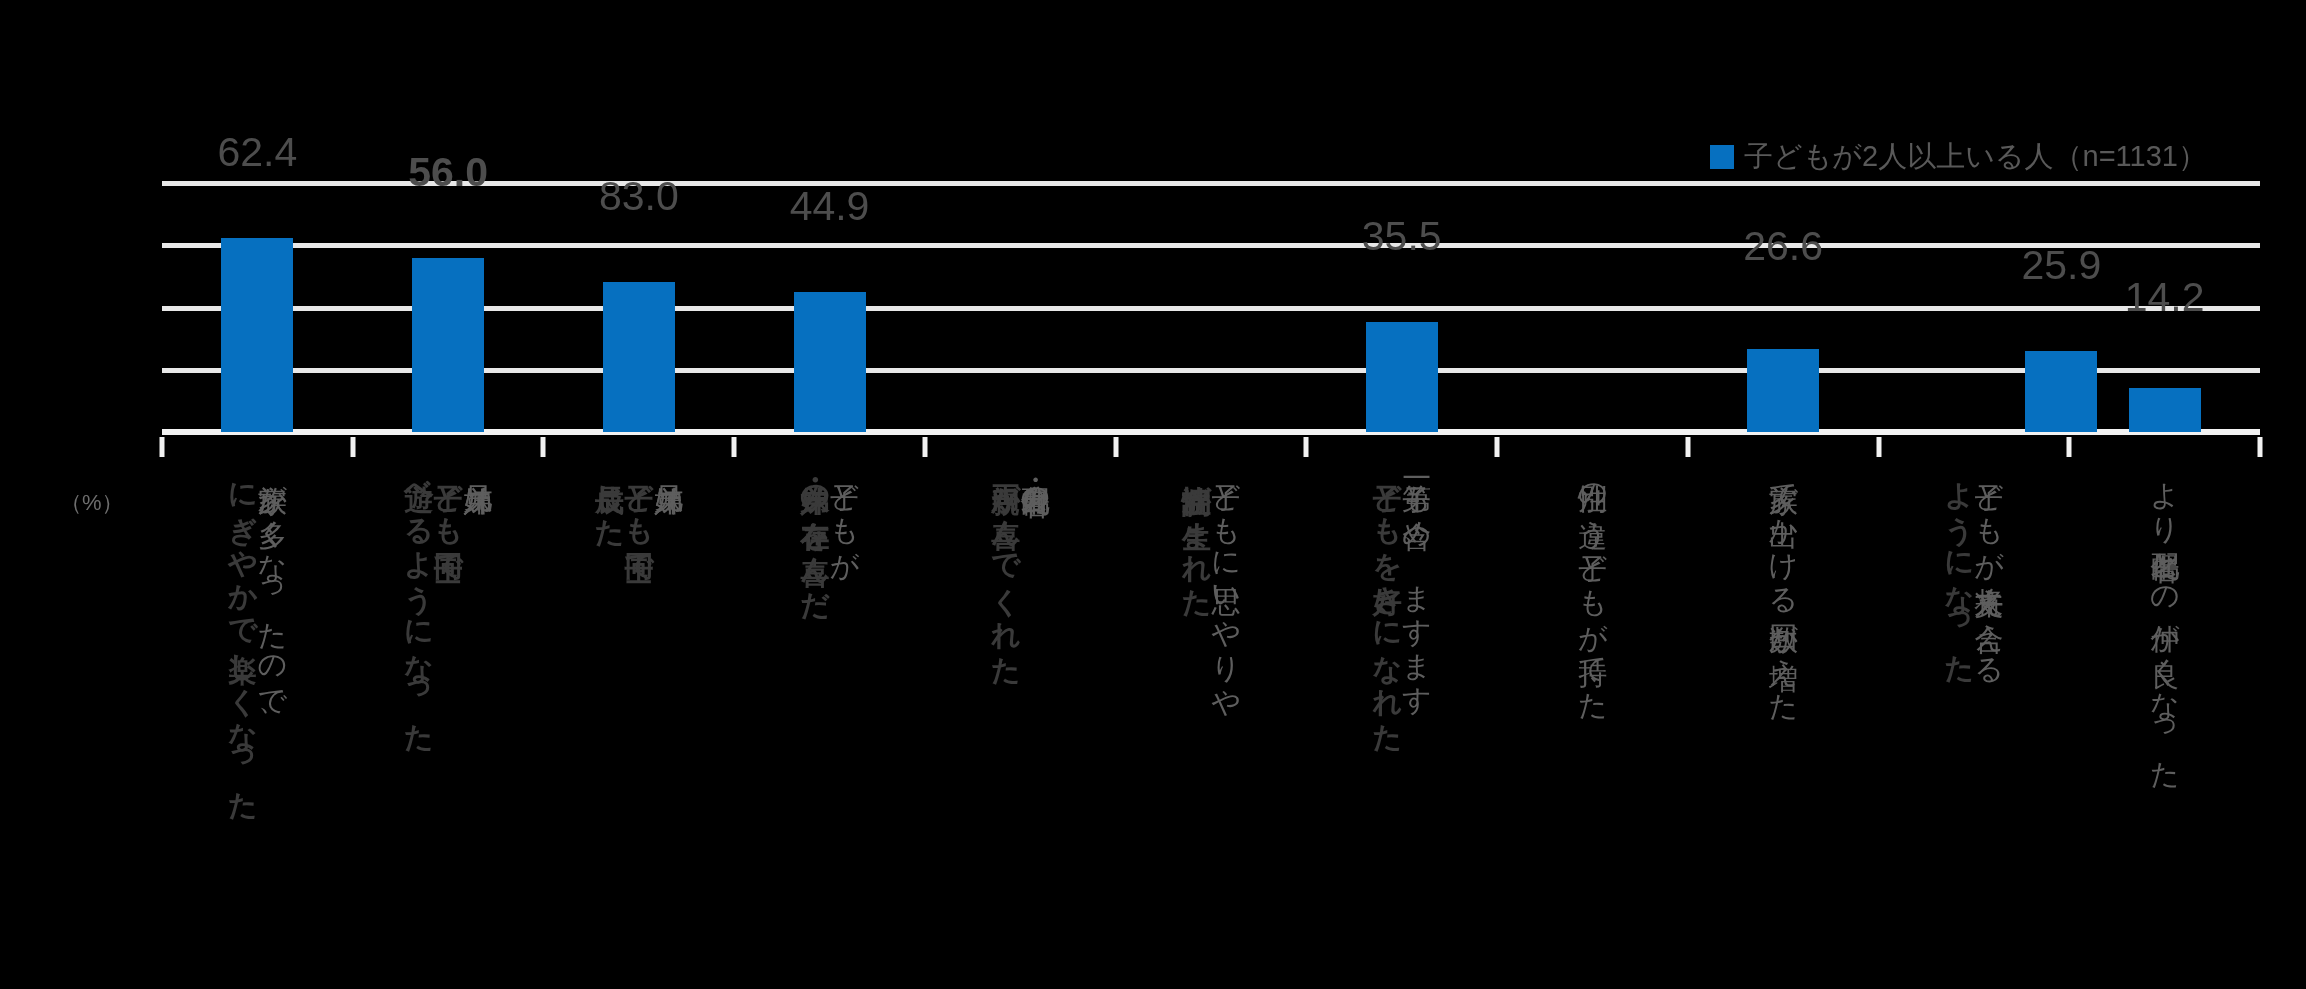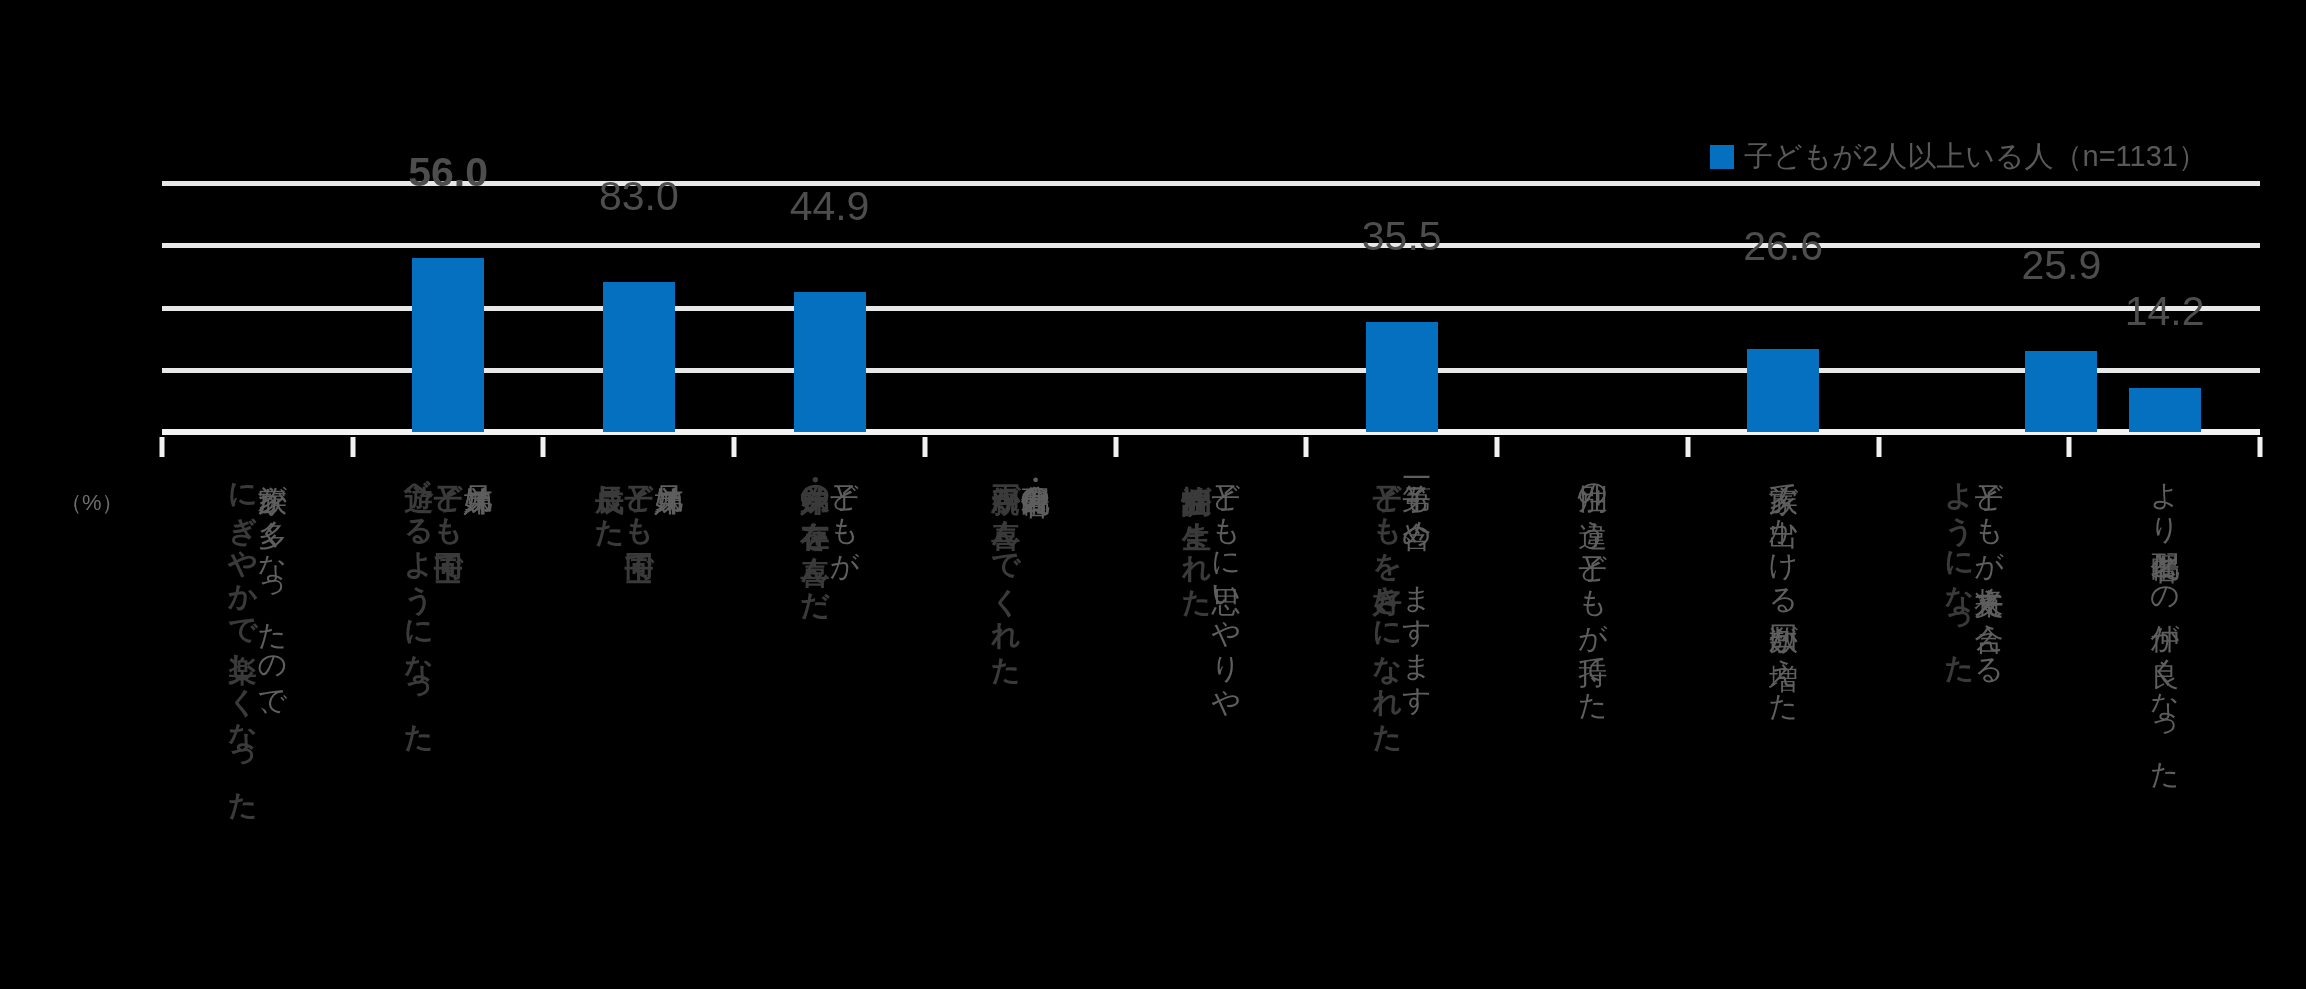--- a/index.html
+++ b/index.html
@@ -181,20 +181,24 @@
 
   <div class="plot" id="plot">
       <div class="gridline" style="bottom: 259px;"></div>
       <div class="gridline" style="bottom: 196.75px;"></div>
       <div class="gridline" style="bottom: 134.5px;"></div>
       <div class="gridline" style="bottom: 72.25px;"></div>
       <div class="baseline" style="bottom: 10px;"></div>
     </div>
 
   <div class="bars" id="bars">
+      <div class="bar-slot" style="left: 0px; width: 190.727px;">
+        <div class="bar" title="62.4" style="height: 194.22px; bottom: 10px; background: rgb(6, 112, 192);"></div>
+        <div class="bar-value" style="bottom: 266.22px;">62.4</div>
+      </div>
       <div class="bar-slot" style="left: 190.727px; width: 190.727px; font-weight: bold;">
         <div class="bar" title="56.0" style="height: 174.3px; bottom: 10px; background: rgb(6, 112, 192);"></div>
         <div class="bar-value" style="bottom: 246.3px;">56.0</div>
       </div>
       <div class="bar-slot" style="left: 381.455px; width: 190.727px;">
         <div class="bar" title="48.2" style="height: 150.023px; bottom: 10px; background: rgb(6, 112, 192);"></div>
         <div class="bar-value" style="bottom: 222.023px;">83.0</div>
       </div>
       <div class="bar-slot" style="left: 572.182px; width: 190.727px;">
         <div class="bar" title="44.9" style="height: 139.751px; bottom: 10px; background: rgb(6, 112, 192);"></div>
@@ -207,21 +211,21 @@
       <div class="bar-slot" style="left: 1525.82px; width: 190.727px;">
         <div class="bar" title="26.6" style="height: 82.7925px; bottom: 10px; background: rgb(6, 112, 192);"></div>
         <div class="bar-value" style="bottom: 172px;">26.6</div>
       </div>
       <div class="bar-slot" style="left: 1804px; width: 190.727px; text-decoration: underline;">
         <div class="bar" title="25.9" style="height: 80.6137px; bottom: 10px; background: rgb(6, 112, 192);"></div>
         <div class="bar-value" style="bottom: 152.614px;">25.9</div>
       </div>
       <div class="bar-slot" style="left: 1907.27px; width: 190.727px;">
         <div class="bar" title="14.2" style="height: 44.1975px; bottom: 10px; background: rgb(6, 112, 192);"></div>
-        <div class="bar-value" style="bottom: 107px;">14.2</div>
+        <div class="bar-value" style="bottom: 121px;">14.2</div>
       </div>
     </div>
 
   <div class="xticks" id="xticks">
       <div class="xtick" style="left: 0px;"></div>
       <div class="xtick" style="left: 190.727px;"></div>
       <div class="xtick" style="left: 381.455px;"></div>
       <div class="xtick" style="left: 572.182px;"></div>
       <div class="xtick" style="left: 762.909px;"></div>
       <div class="xtick" style="left: 953.636px;"></div>

